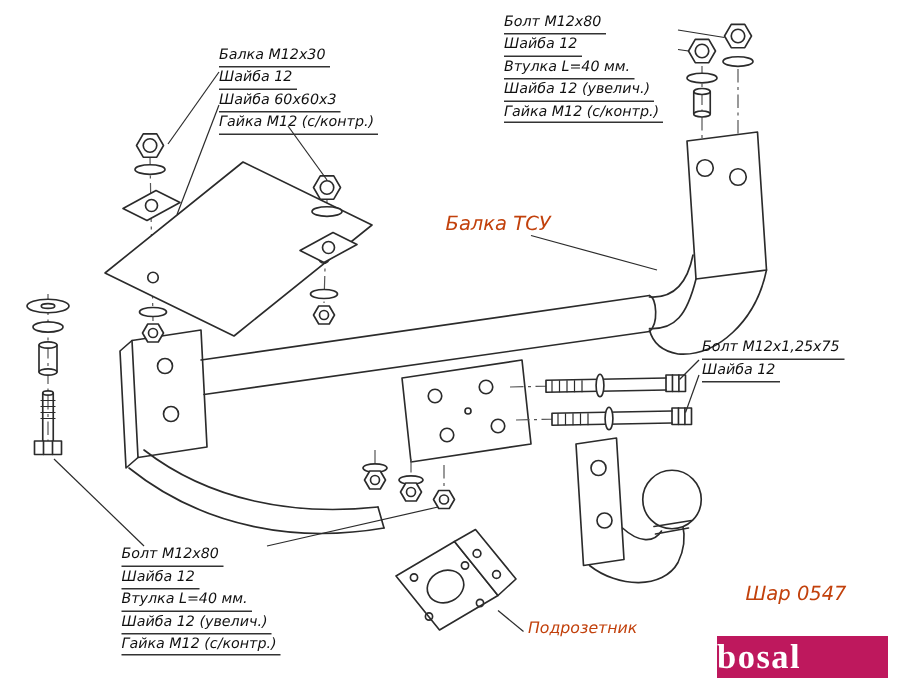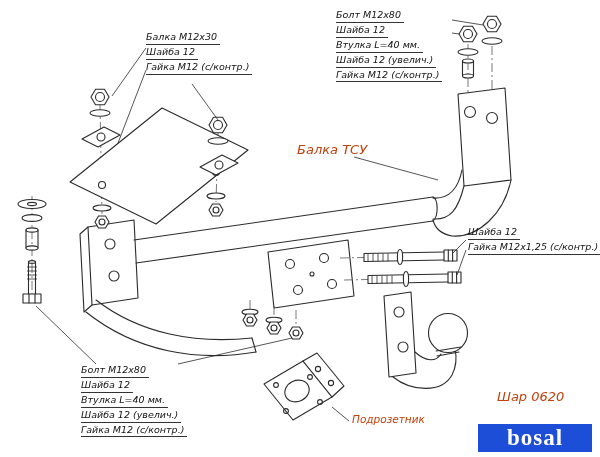--- a/index.html
+++ b/index.html
@@ -16,21 +16,21 @@
   .callout .line {
     display:block; font:italic 9.5px/1.25 "DejaVu Sans", sans-serif; color:#111;
     border-bottom:1px solid #333; padding:0 3px 1px 0; margin-bottom:1px; white-space:nowrap;
   }
   .lbl { position:absolute; color:#c2410c; white-space:nowrap; }
   .lbl-beam   { font:italic 13px "DejaVu Sans", sans-serif; }
   .lbl-ball   { font:italic 13px "DejaVu Sans", sans-serif; }
   .lbl-socket { font:italic 10.5px "DejaVu Sans", sans-serif; }
   .brand {
     position:absolute; left:478px; top:424px; width:114px; height:28px;
-    background:#1d4ed8; color:#fff; display:flex; align-items:center; justify-content:center;
+    background:#be185d; color:#fff; display:flex; align-items:center; 
     font:bold 23px "Liberation Serif", serif; letter-spacing:1px;
   }
 </style>
 </head>
 <body>
 
 <div class="stage">
 
   <svg width="600" height="457" viewBox="0 0 600 457">
 
@@ -172,45 +172,46 @@
       <path class="thin" d="M466,250 L457,275"></path>
       <path class="thin" d="M96,364 L36,306"></path>
       <path class="thin" d="M178,364 L292,338"></path>
       <path class="thin" d="M349,421 L332,407"></path>
     </g>
   </svg>
 
   <div class="callout" style="left:146px; top:31px;">
     <span class="line">Балка М12х30</span>
     <span class="line">Шайба 12</span>
+    <span class="line">Шайба 60х60х3</span>
     <span class="line">Гайка М12 (с/контр.)</span>
   </div>
 
   <div class="callout" style="left:336px; top:9px;">
     <span class="line">Болт М12х80</span>
     <span class="line">Шайба 12</span>
     <span class="line">Втулка L=40 мм.</span>
     <span class="line">Шайба 12 (увелич.)</span>
     <span class="line">Гайка М12 (с/контр.)</span>
   </div>
 
   <div class="callout" style="left:468px; top:226px;">
-    <span class="line">Шайба 12</span>
-    <span class="line">Гайка М12х1,25 (с/контр.)</span>
+    <span class="line">Болт М12х1,25х75</span>
+    <span class="line">Шайба 12</span>
   </div>
 
   <div class="callout" style="left:81px; top:364px;">
     <span class="line">Болт М12х80</span>
     <span class="line">Шайба 12</span>
     <span class="line">Втулка L=40 мм.</span>
     <span class="line">Шайба 12 (увелич.)</span>
     <span class="line">Гайка М12 (с/контр.)</span>
   </div>
 
   <div class="lbl lbl-beam" style="left:297px; top:142px;">Балка ТСУ</div>
   <div class="lbl lbl-socket" style="left:352px; top:413px;">Подрозетник</div>
-  <div class="lbl lbl-ball" style="left:497px; top:389px;">Шар 0620</div>
+  <div class="lbl lbl-ball" style="left:497px; top:389px;">Шар 0547</div>
 
   <div class="brand">
     <span>bosal</span>
   </div>
 
 </div>
 
 </body></html>

